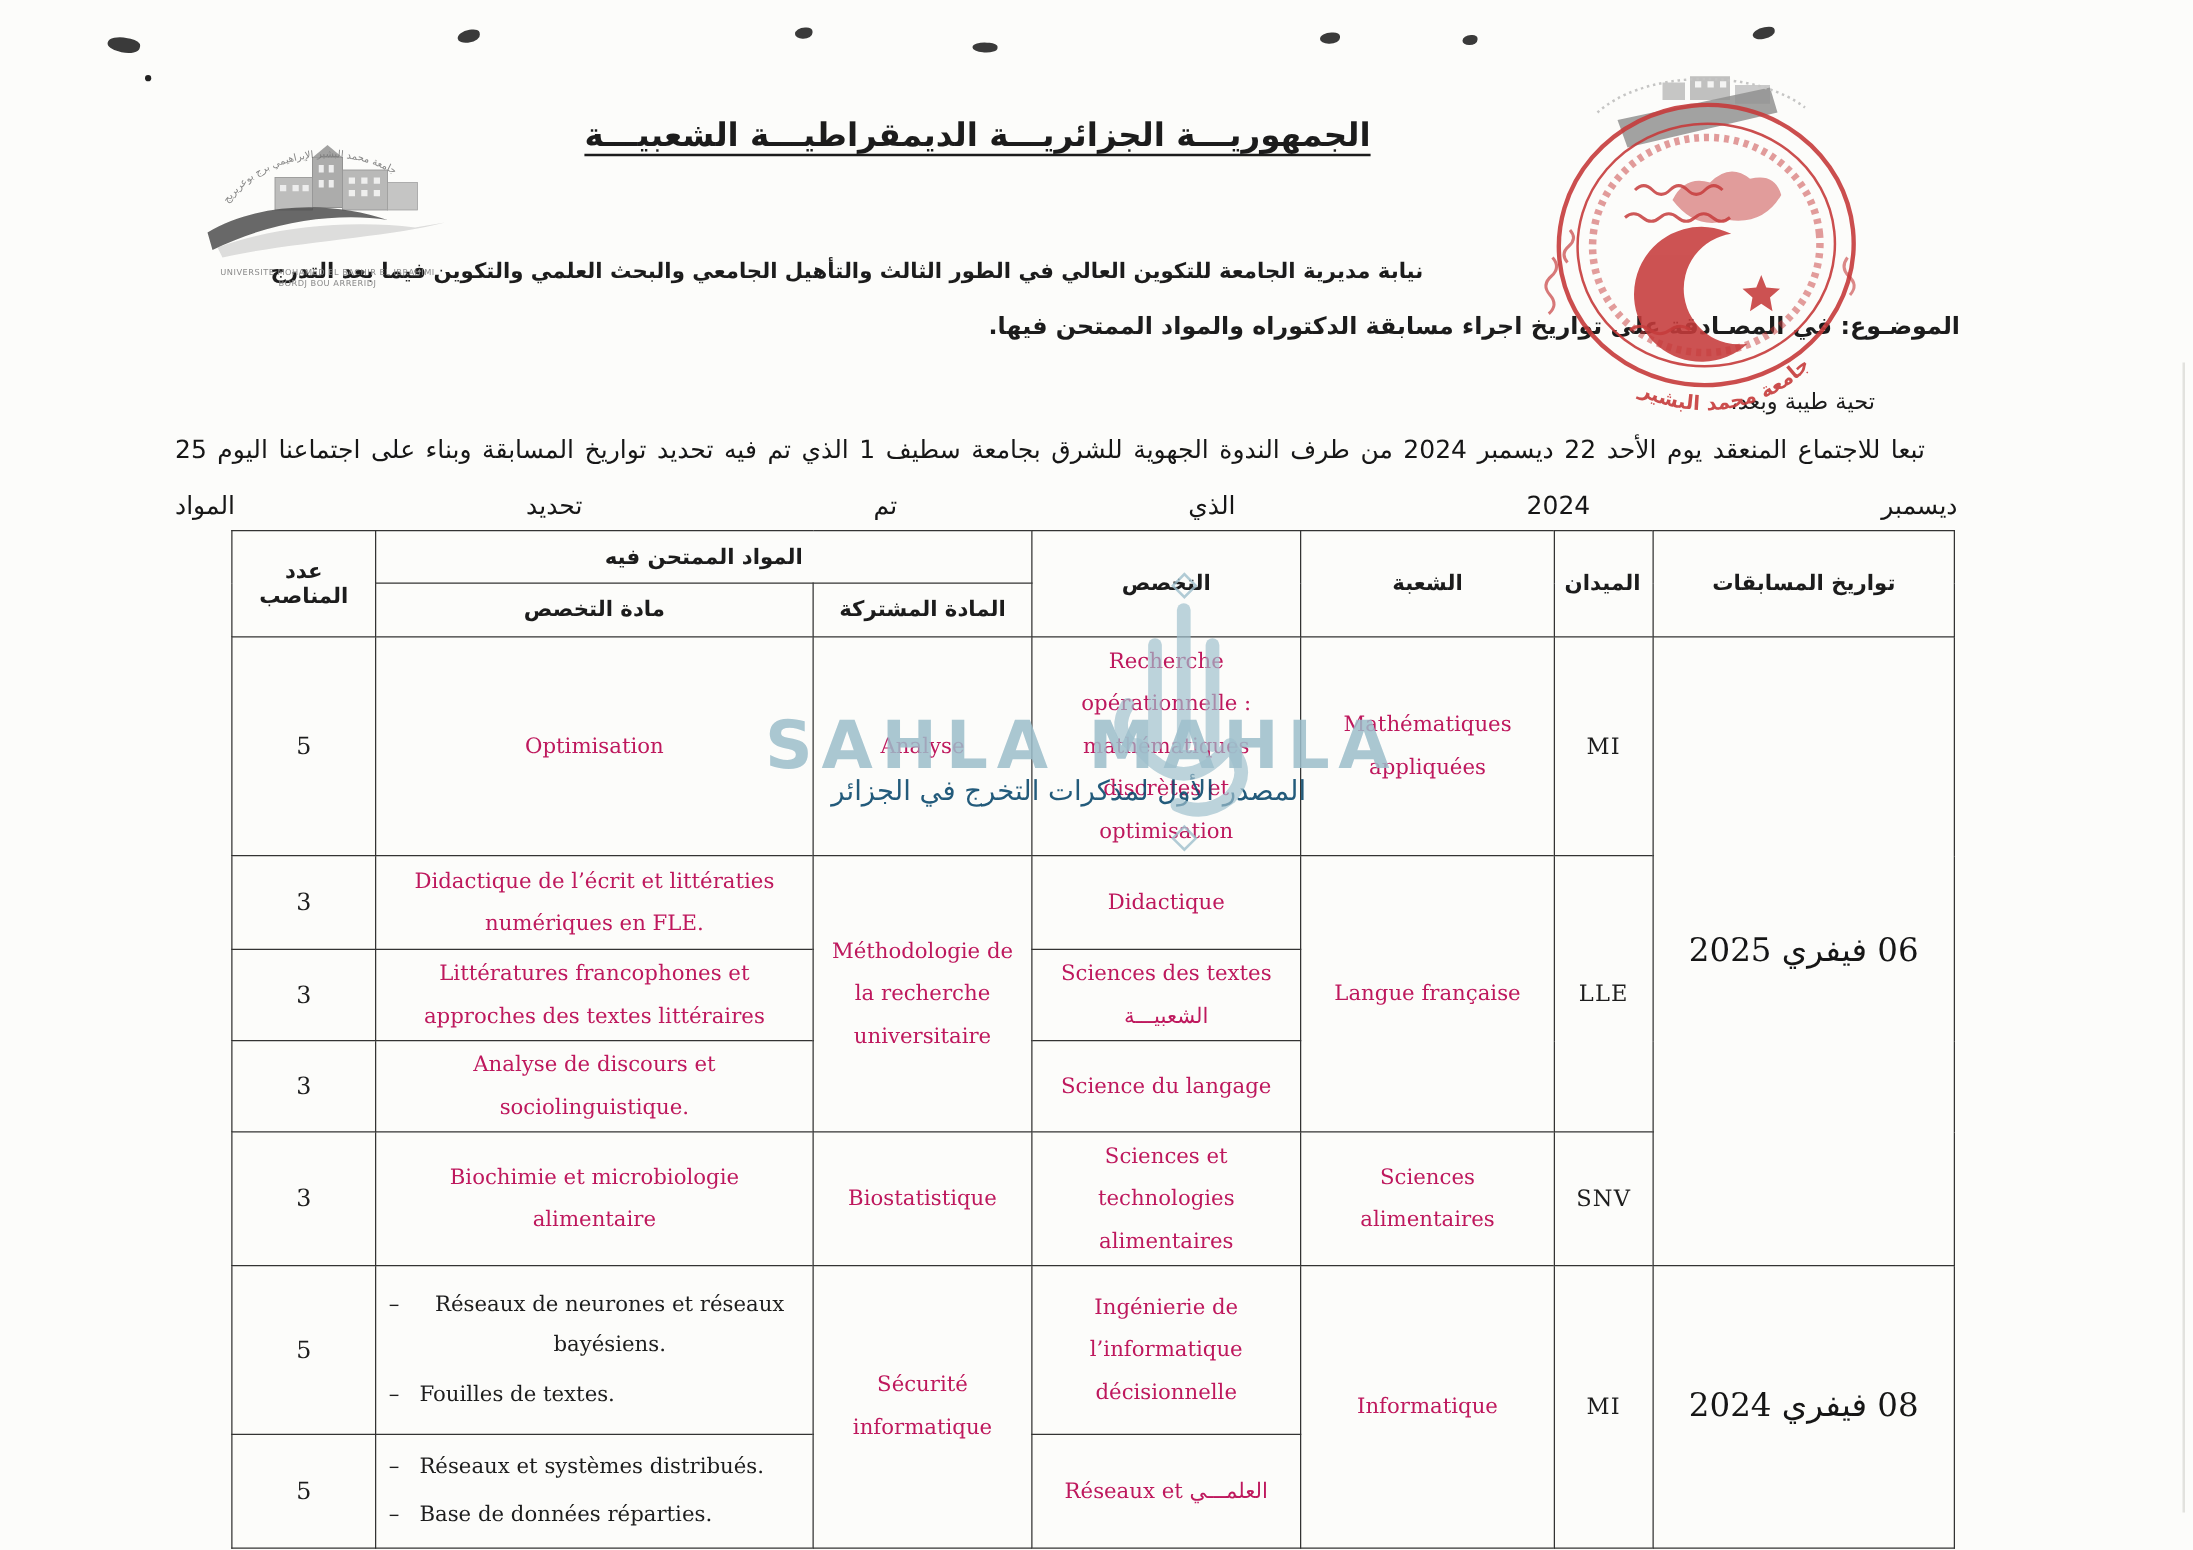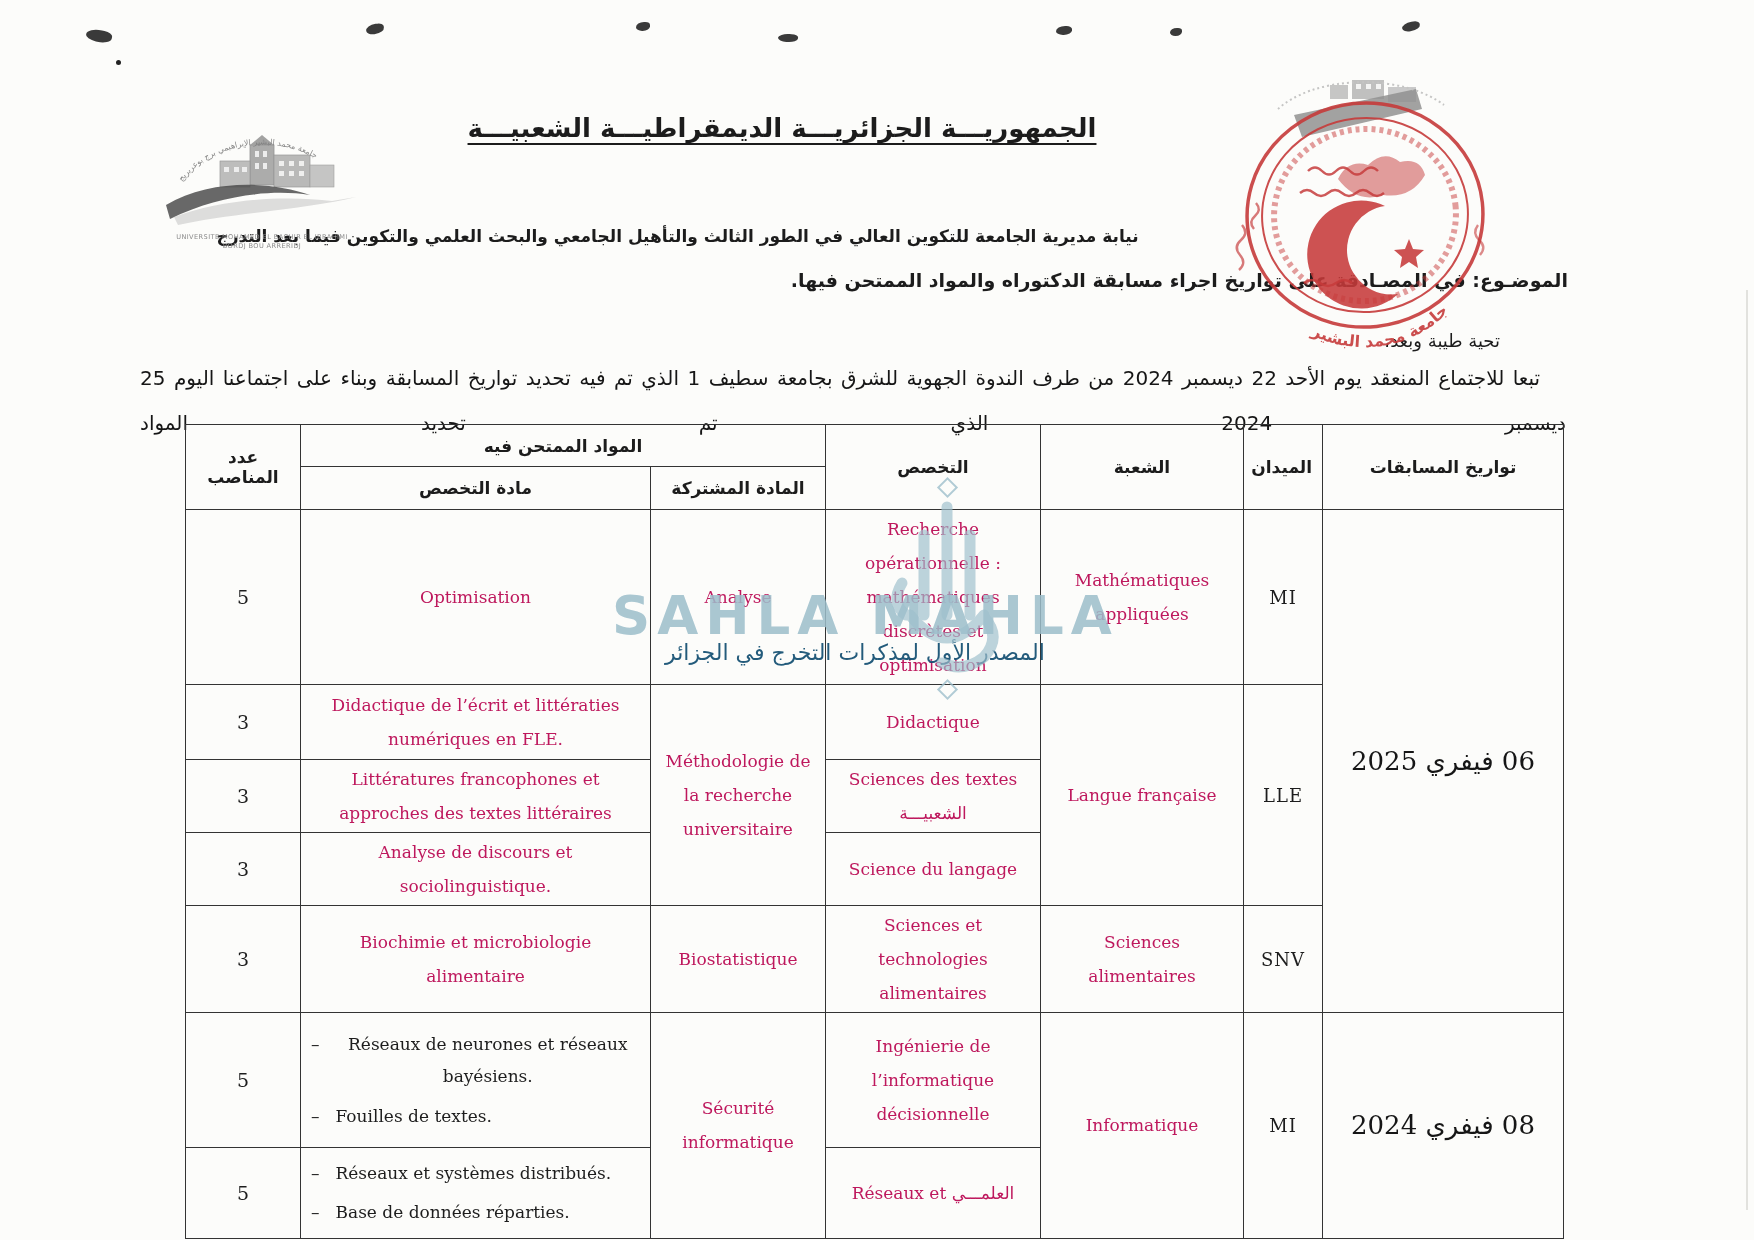--- a/index.html
+++ b/index.html
@@ -1,21 +1,21 @@
 <!DOCTYPE html>
 <html><head>
 <meta charset="utf-8">
 <style>
   html,body{margin:0;padding:0;}
   body{
     width:1754px;height:1240px;position:relative;overflow:hidden;
     background:#fcfcfa;
     font-family:"DejaVu Sans",sans-serif;color:#1c1c1c;
   }
-  .abs{position:absolute;margin-top:19px;}
+  .abs{position:absolute;}
   
   .smudge{position:absolute;background:#181818;border-radius:60% 35% 55% 45%;opacity:.85;}
   .dot{position:absolute;background:#222;border-radius:50%;}
   .edge-line{position:absolute;background:#d7d7d2;opacity:.7;}
   
   .hdr-block{left:377px;top:88px;width:810px;text-align:center;direction:rtl;}
   .hdr-l1{font-size:26px;font-weight:700;text-decoration:underline;text-decoration-thickness:2px;text-underline-offset:6px;line-height:42px;}
   .hdr-l2{font-size:24px;font-weight:700;line-height:38px;}
   .hdr-l3{font-size:21px;font-weight:700;line-height:36px;}
   .hdr-l4{left:205px;top:207px;width:945px;text-align:center;direction:rtl;font-size:17px;font-weight:700;}

